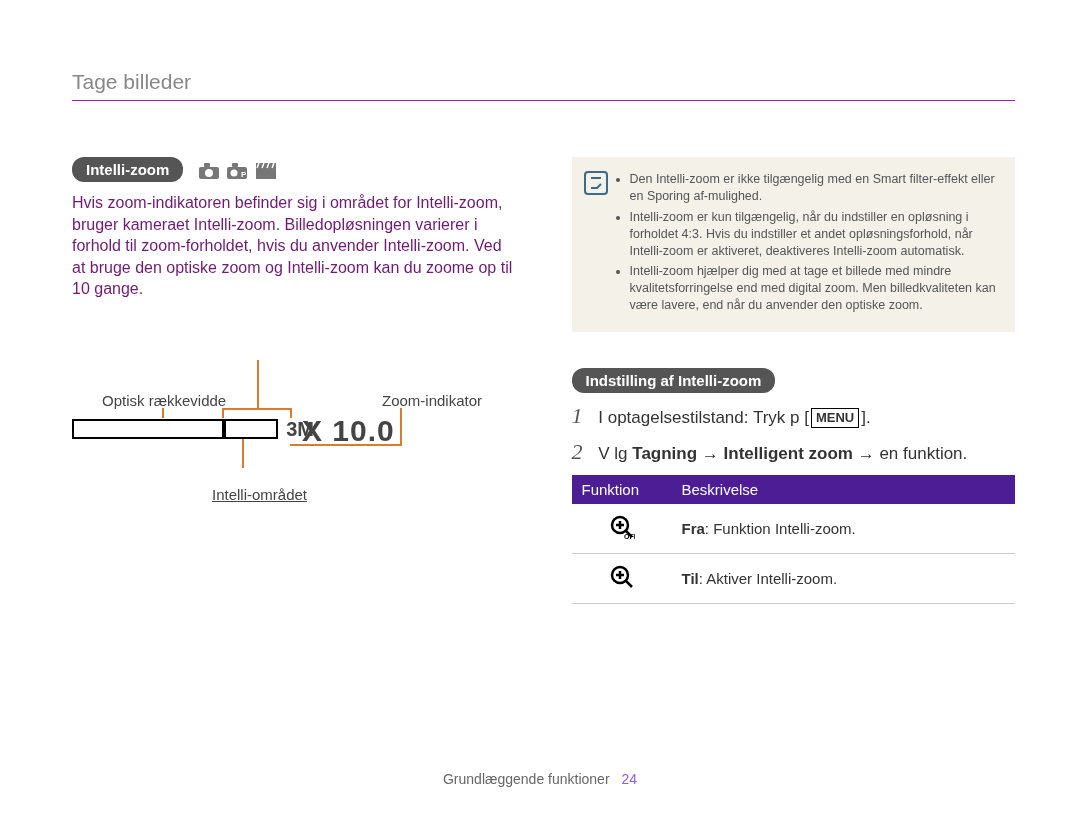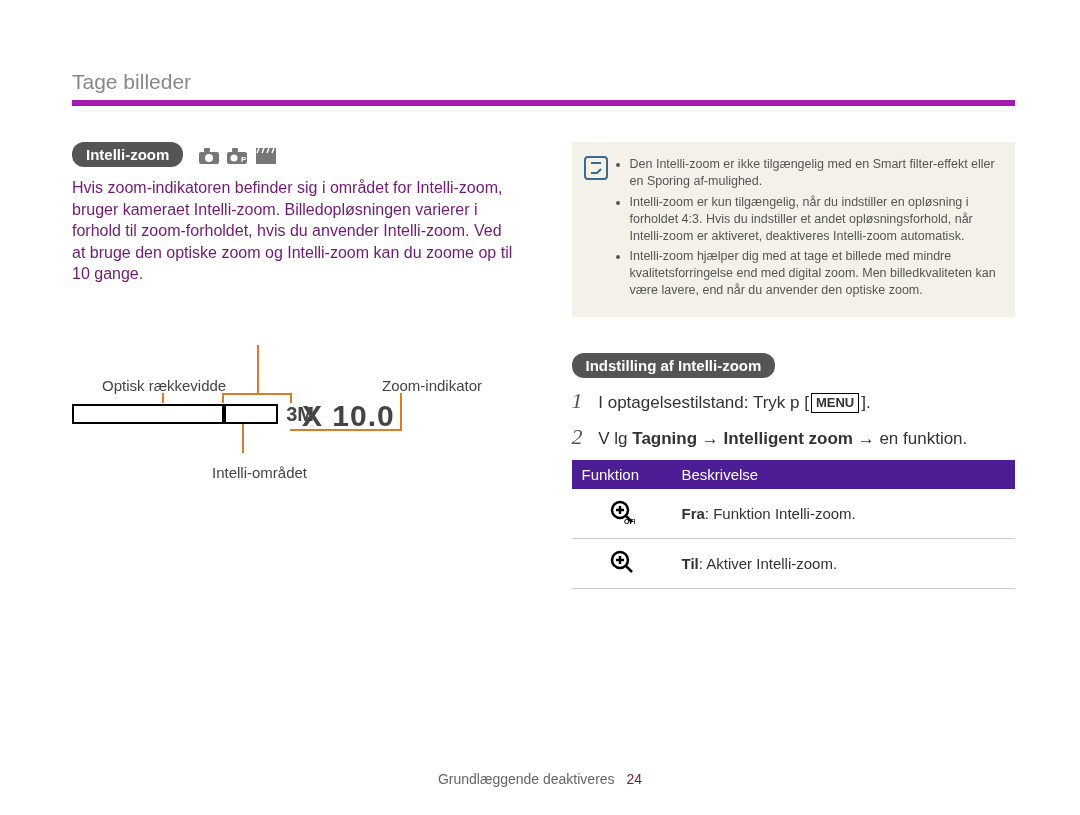--- a/index.html
+++ b/index.html
@@ -18,26 +18,26 @@
     width: 1080px;
     height: 815px;
     position: relative;
   }
   .page-title {
     font-size: 21px;
     color: #888;
     font-weight: 400;
     margin: 0;
     padding-bottom: 6px;
-    border-bottom: 6px solid #a21caf;
+    border-bottom: 1px solid #a21caf;
   }
   .columns {
     display: flex;
     gap: 56px;
-    margin-top: 36px;
+    margin-top: 56px;
     justify-content: flex-end;
   }
   .left, .right { flex: 1 1 0; }
   .pill {
     display: inline-block;
     background: #555;
     color: #fff;
     font-weight: bold;
     font-size: 15px;
     padding: 4px 14px;
@@ -55,21 +55,21 @@
   .diagram-wrap {
     position: relative;
     height: 200px;
     margin-top: 6px;
     font-size: 15px;
     color: #444;
   }
   .lbl-top { position: absolute; left: 125px; top: 0; }
   .lbl-left { position: absolute; left: 30px; top: 72px; }
   .lbl-right { position: absolute; left: 310px; top: 72px; }
-  .lbl-bottom { position: absolute; left: 140px; top: 159px; }
+  .lbl-bottom { position: absolute; left: 140px; top: 166px; text-decoration: underline; }
   .zoom-bar {
     position: absolute;
     left: 0;
     top: 98px;
   }
   .zoom-bar-rect {
     display: inline-block;
     border: 2px solid #000;
     height: 16px;
     vertical-align: middle;
@@ -174,21 +174,21 @@
   .func-table td:first-child { text-align: center; }
   .row-strong { font-weight: bold; }
   .footer {
     position: absolute;
     left: 0; right: 0;
     bottom: 28px;
     text-align: center;
     font-size: 14px;
     color: #666;
   }
-  .footer-num { color: #7f1d1d; margin-left: 8px; }
+  .footer-num { color: #8b5cf6; margin-left: 8px; }
 </style>
 </head>
 <body>
 
 <div class="page">
   <h1 class="page-title">Tage billeder</h1>
 
   <div class="columns">
 
     <div class="left">
@@ -308,16 +308,16 @@
             <span class="row-strong">Til</span><span>: Aktiver Intelli-zoom.</span>
           </td>
         </tr>
       </tbody>
         </table>
 
     </div>
   </div>
 
   <div class="footer">
-    <span>Grundlæggende deaktiveres</span>
+    <span>Grundlæggende funktioner</span>
     <span class="footer-num">24</span>
   </div>
 </div>
 
 </body></html>

